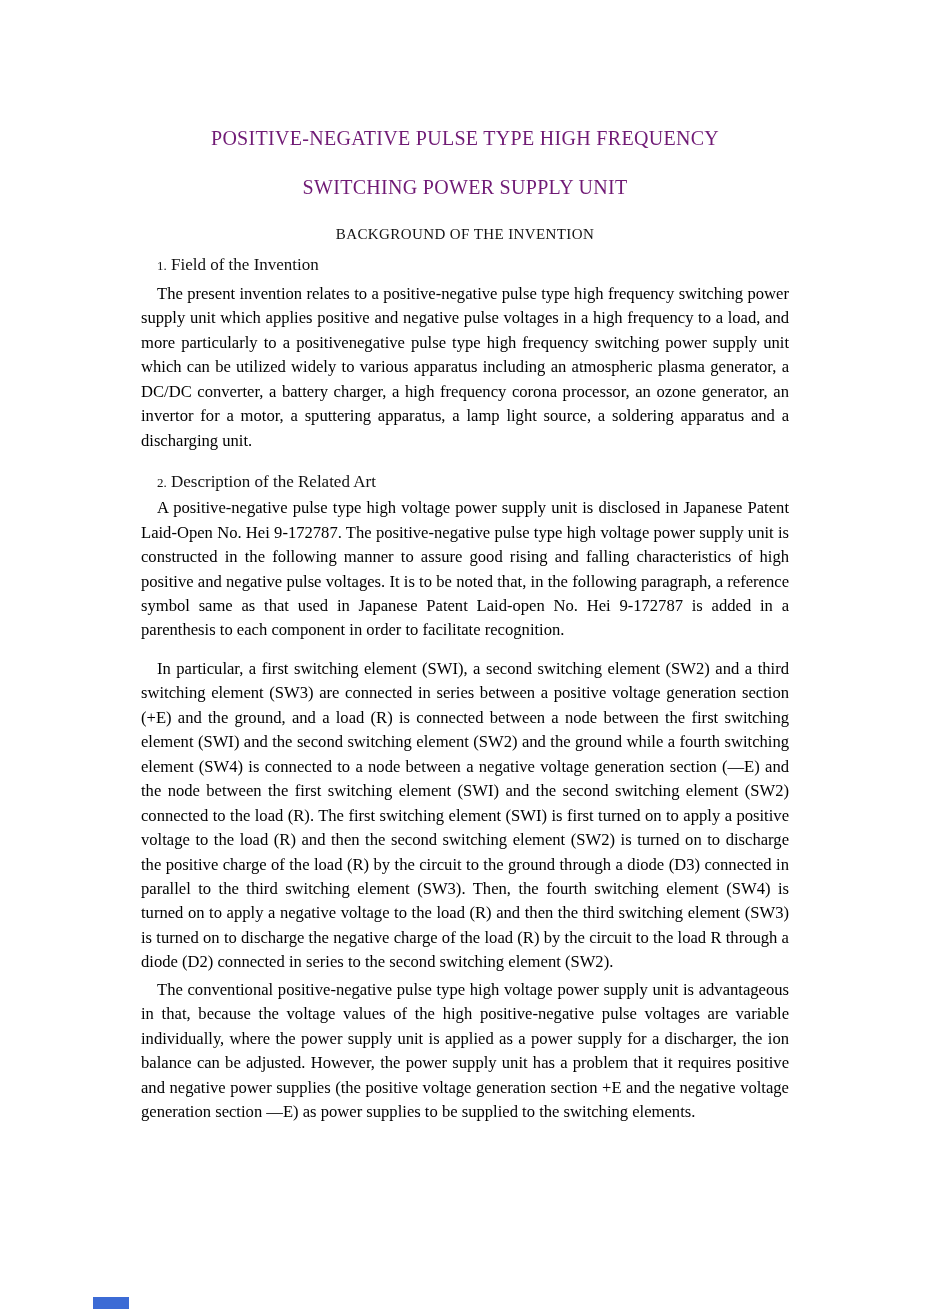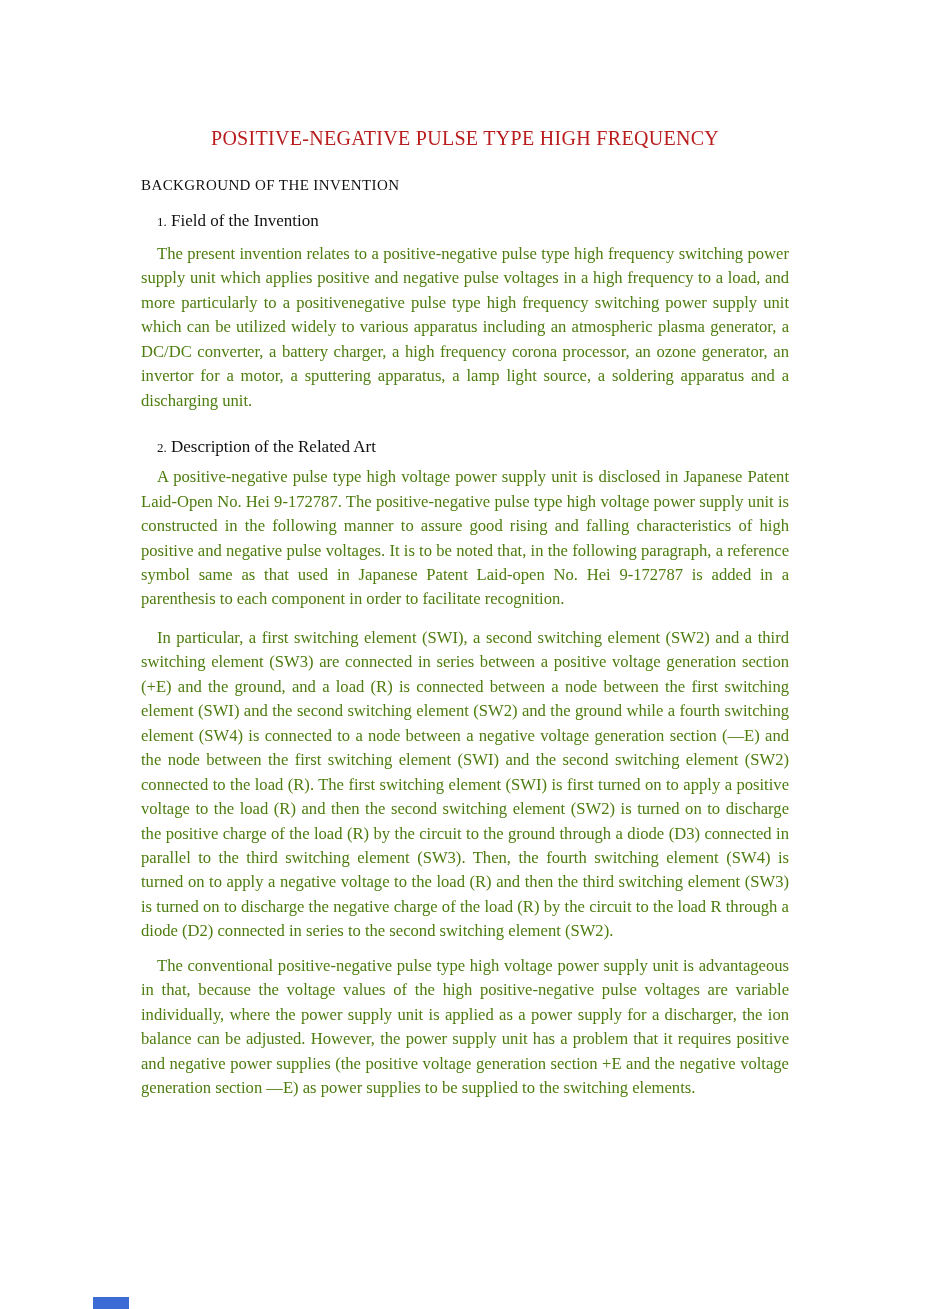--- a/index.html
+++ b/index.html
@@ -19,69 +19,71 @@
     left: 141px;
     top: 0;
     width: 648px;
   }
   .title-line {
     text-align: center;
     font-size: 20px;
     line-height: 24px;
     font-weight: 400;
     letter-spacing: 0.3px;
-    color: #b91c1c;
+    color: #701a75;
   }
   .title-line-1 { margin-top: 126px; }
   .title-line-2 { margin-top: 25px; }
   .doc-subtitle {
+    text-align: center;
     font-size: 15px;
     line-height: 18px;
     font-weight: 400;
     letter-spacing: 0.4px;
     margin-top: 26px;
     color: #111111;
   }
   .sec-heading {
     font-size: 17px;
-    line-height: 31px;
+    line-height: 22px;
     margin-top: 11px;
     padding-left: 16px;
     color: #111111;
   }
   .sec-num {
     font-size: 13px;
   }
   .body-para {
     font-size: 16.6px;
     line-height: 24.45px;
     text-align: justify;
     text-indent: 16px;
-    color: #4d7c0f;
+    color: #000000;
   }
   .para-1 { margin-top: 5px; }
   .para-2 { margin-top: 2px; }
   .para-3 { margin-top: 14px; }
-  .para-4 { margin-top: 10px; }
+  .para-4 { margin-top: 3px; }
   .sec-heading-2 { margin-top: 18px; }
   .corner-artifact {
     position: absolute;
     left: 93px;
     top: 1297px;
     width: 36px;
     height: 12px;
   }
 </style>
 </head>
 <body>
 
 <div class="page">
 
   <div class="title-line title-line-1">POSITIVE-NEGATIVE PULSE TYPE HIGH FREQUENCY</div>
 
+  <div class="title-line title-line-2">SWITCHING POWER SUPPLY UNIT</div>
 
   <div class="doc-subtitle">BACKGROUND OF THE INVENTION</div>
 
   <div class="sec-heading"><span class="sec-num">1.</span> <span>Field of the Invention</span></div>
 
   <p class="body-para para-1">The present invention relates to a positive-negative pulse type high frequency switching power supply unit which applies positive and negative pulse voltages in a high frequency to a load, and more particularly to a positivenegative pulse type high frequency switching power supply unit which can be utilized widely to various apparatus including an atmospheric plasma generator, a DC/DC converter, a battery charger, a high frequency corona processor, an ozone generator, an invertor for a motor, a sputtering apparatus, a lamp light source, a soldering apparatus and a discharging unit.</p>
 
   <div class="sec-heading sec-heading-2"><span class="sec-num">2.</span> <span>Description of the Related Art</span></div>
 
   <p class="body-para para-2">A positive-negative pulse type high voltage power supply unit is disclosed in Japanese Patent Laid-Open No. Hei 9-172787. The positive-negative pulse type high voltage power supply unit is constructed in the following manner to assure good rising and falling characteristics of high positive and negative pulse voltages. It is to be noted that, in the following paragraph, a reference symbol same as that used in Japanese Patent Laid-open No. Hei 9-172787 is added in a parenthesis to each component in order to facilitate recognition.</p>

